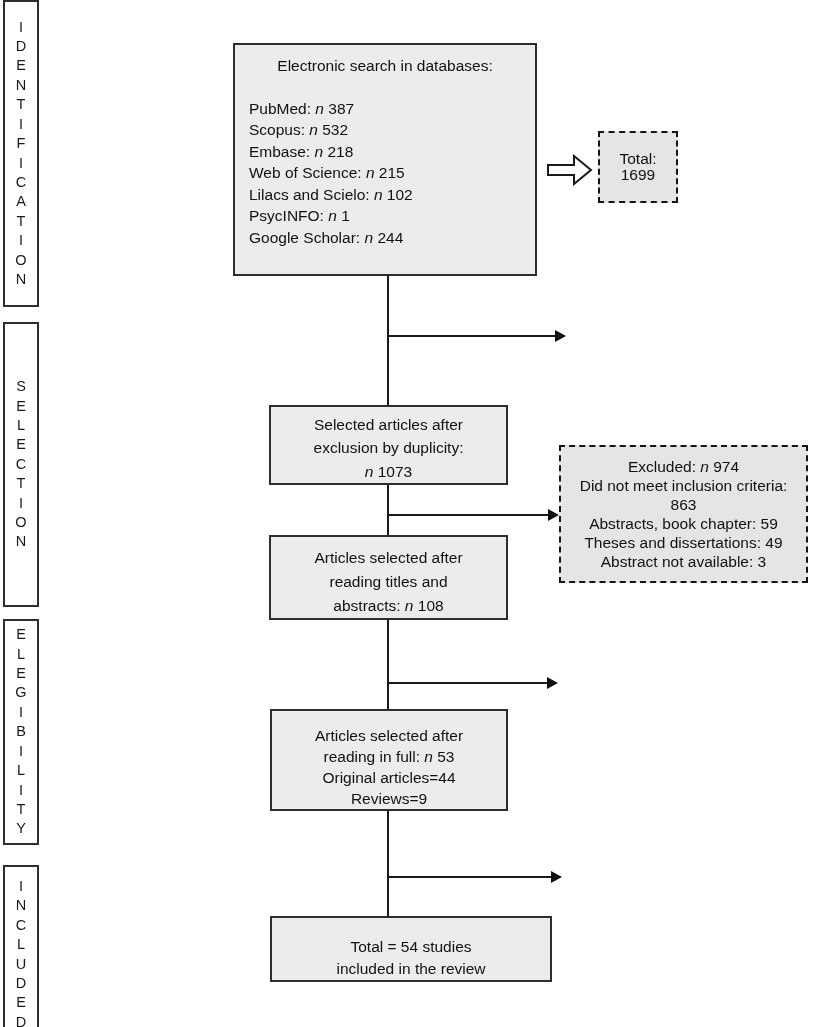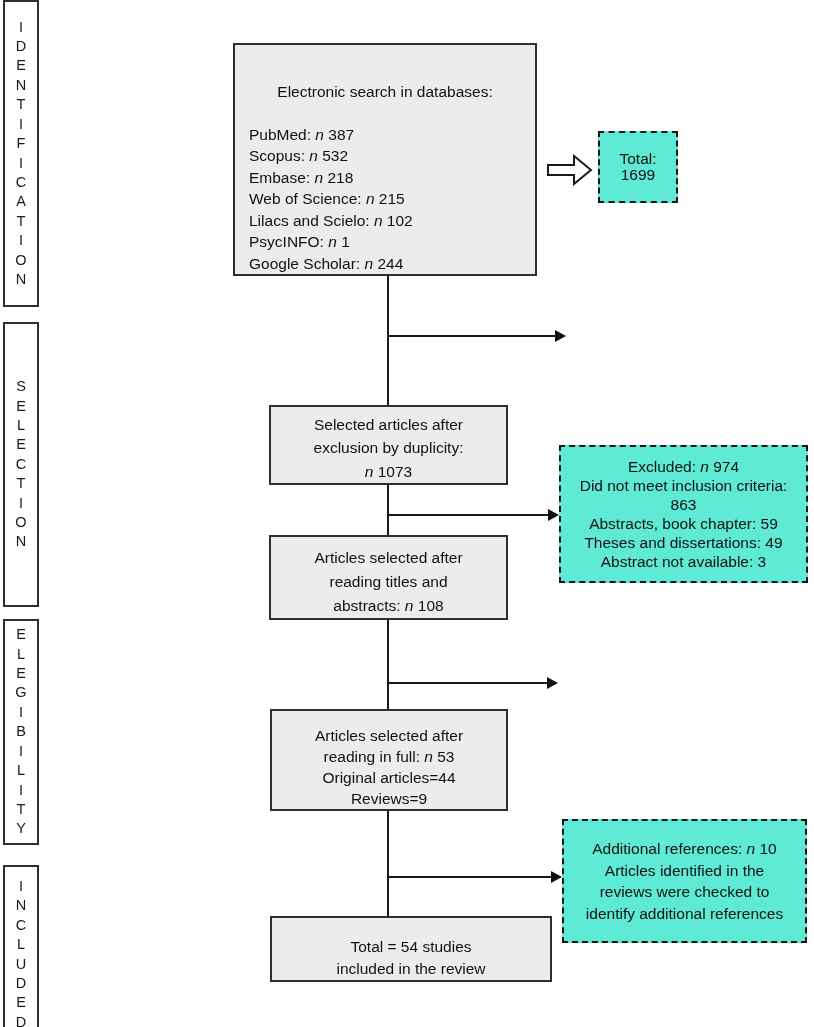--- a/index.html
+++ b/index.html
@@ -31,38 +31,38 @@
     border:2px solid #2e2e2e;
     background:#ececec;
     box-sizing:border-box;
     text-align:center;
     display:flex;flex-direction:column;justify-content:flex-end;
     line-height:22px;
   }
   .dashedbox{
     position:absolute;
     border:2px dashed #141414;
-    background:#5eead4;
+    background:#e5e5e5;
     box-sizing:border-box;
     text-align:center;
     display:flex;flex-direction:column;justify-content:center;
     line-height:21px;
   }
   .vline{position:absolute;width:2px;background:#1a1a1a;}
   .hline{position:absolute;height:2px;background:#1a1a1a;}
   .ah{
     position:absolute;width:0;height:0;
     border-top:6px solid transparent;
     border-bottom:6px solid transparent;
     border-left:11px solid #111111;
   }
   
   #search-box{
-    justify-content:flex-end;
-    padding-top:28px;
+    justify-content:flex-start;
+    padding-top:10px;
     line-height:21.5px;
   }
   #search-box .box-title{text-align:center;}
   #search-box .box-lines{
     text-align:left;
     margin-top:21px;
     padding-left:14px;
   }
   
   #total-box{
@@ -167,21 +167,18 @@
 
 
   <div class="solidbox" style="left:270px;top:709px;width:238px;height:102px;line-height:21px;">
     <div>Articles selected after<br>reading in full: <i>n</i> 53<br>Original articles=44<br>Reviews=9</div>
   </div>
 
   <div class="vline" style="left:387px;top:811px;height:105px;"></div>
   <div class="hline" style="left:388px;top:876px;width:163px;"></div>
   <div class="ah" style="left:551px;top:871px;"></div>
 
-  <div class="dashedbox" style="left:562px;top:819px;width:245px;height:124px;line-height:21.5px;">
-    <div>Additional references: <i>n</i> 10<br>Articles identified in the<br>reviews were checked to<br>identify additional references</div>
-  </div>
 
   <div class="solidbox" style="left:270px;top:916px;width:282px;height:66px;">
     <div>Total = 54 studies<br>included in the review</div>
   </div>
 
 </div>
 
 </body></html>

